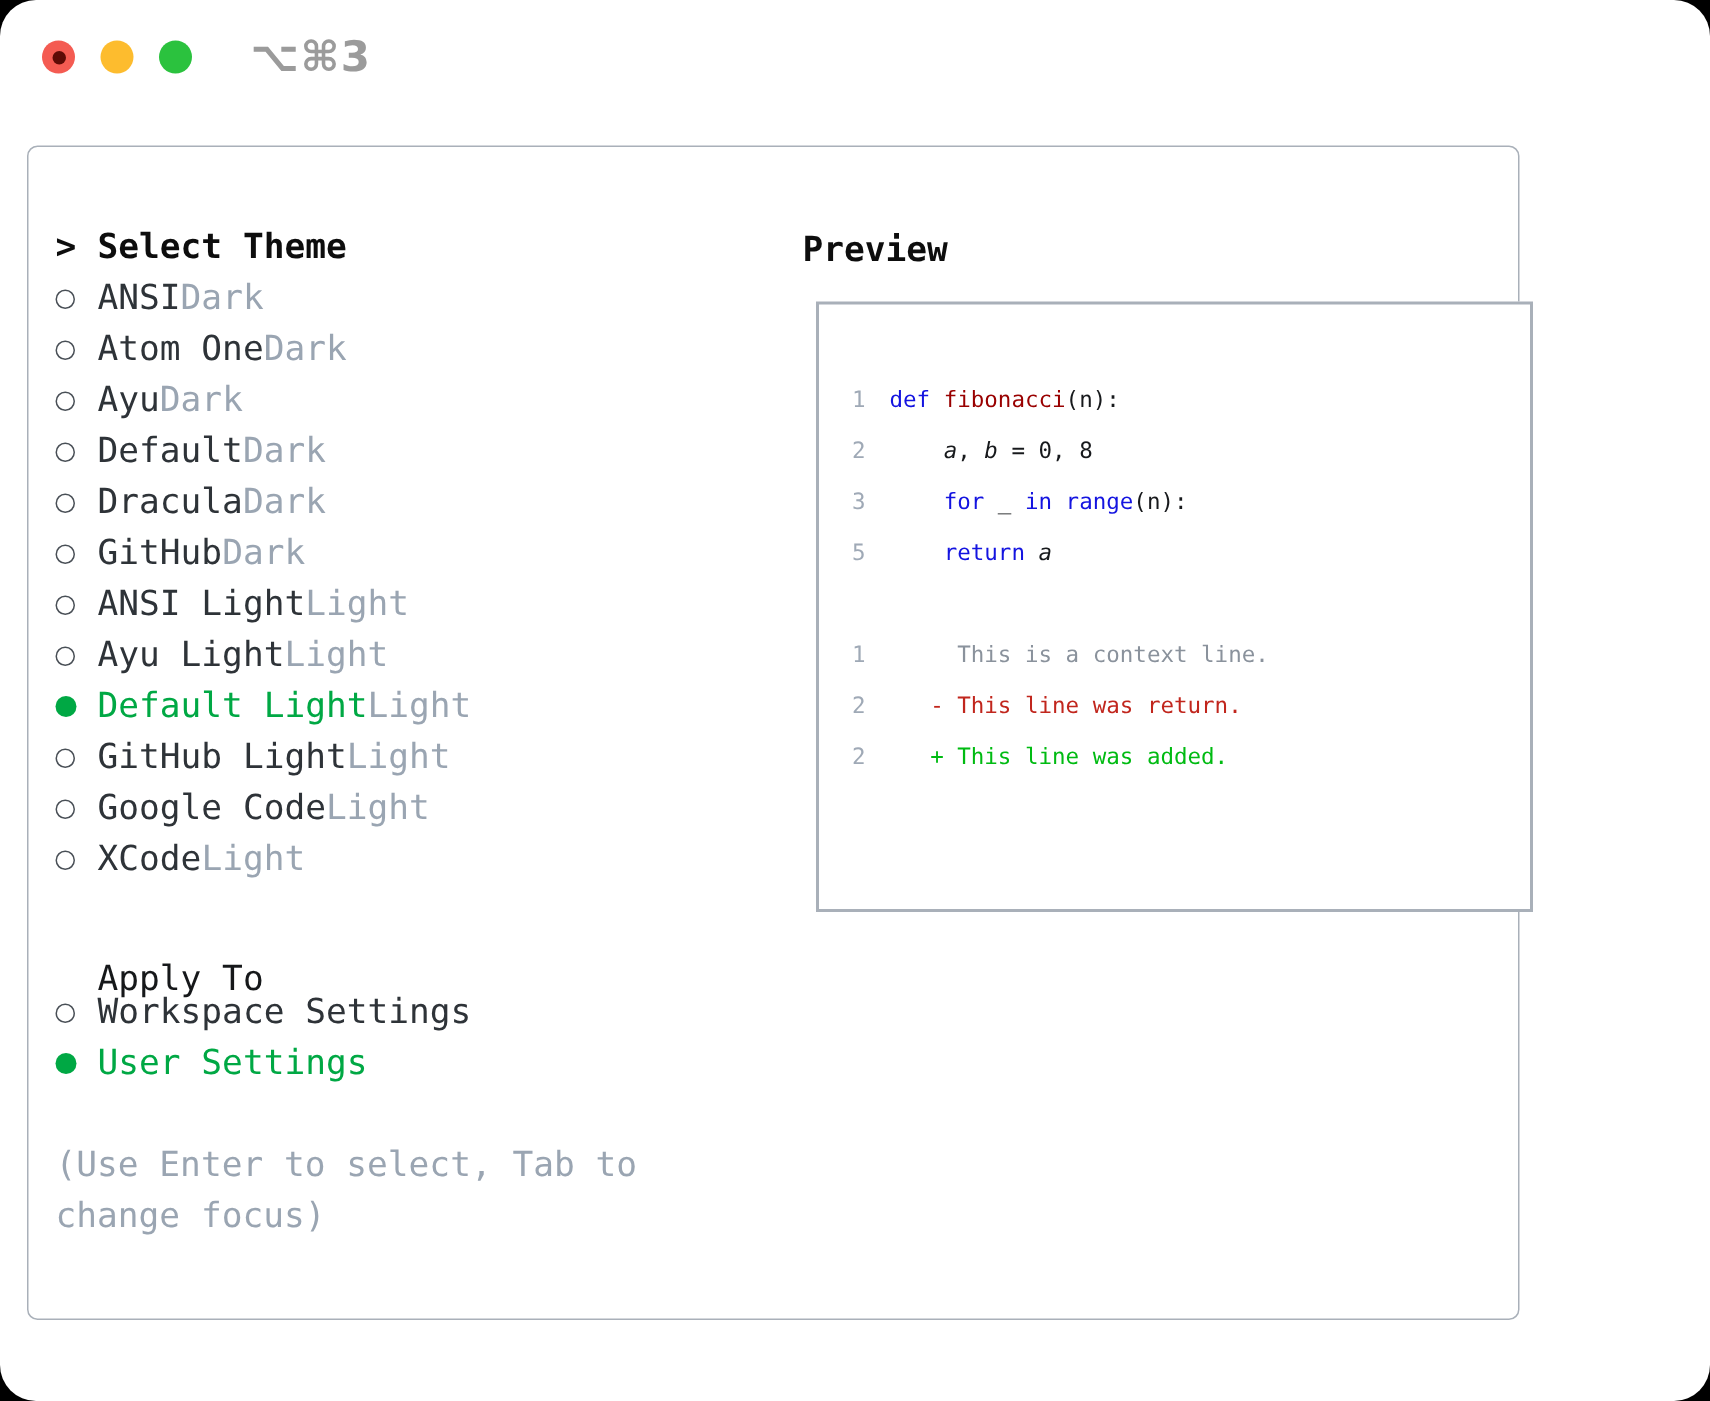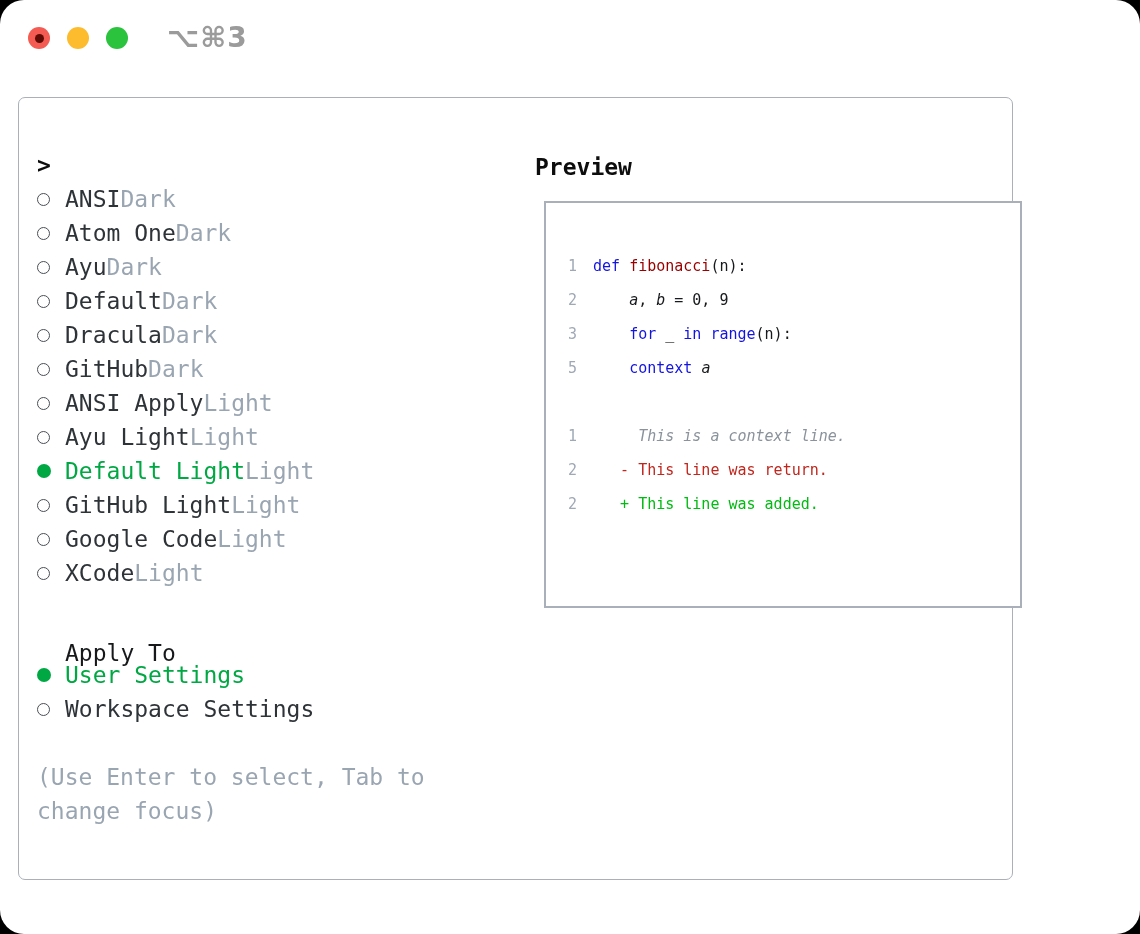--- a/index.html
+++ b/index.html
@@ -48,21 +48,21 @@
     margin-top:17px;margin-left:9px;width:478px;height:407px;box-sizing:border-box;
     border:2px solid var(--border);background:#fff;
     padding:46px 12px 0 17px;overflow:hidden;
   }
   .cline{height:34px;line-height:34px;white-space:pre;font-size:15px;}
   .ln{display:inline-block;width:14px;margin-right:16px;text-align:right;color:var(--line-num);}
   .c-plain{color:#17191c;}
   .c-kw{color:var(--kw);}
   .c-fn{color:var(--fn);}
   .c-var{color:#17191c;font-style:italic;}
-  .d-context{color:var(--ctx);font-style:italic;}
+  .d-context{color:var(--ctx);}
   .d-deleted{color:var(--del);}
   .d-added{color:var(--add);}
 </style>
 </head>
 <body>
 
 <div class="window" style="--green: #00a844; --kw: #1414e0; --fn: #990000; --del: #c1261d; --add: #00bb12; --muted: #9aa5b2; --line-num: #9fa9b6; --ctx: #8a929c; --border: #a9b0b9;">
 
   <div class="titlebar">
     <div class="tl tl-red">
@@ -71,62 +71,63 @@
     <div class="tl tl-yellow"></div>
     <div class="tl tl-green"></div>
     <div class="win-title">⌥⌘3</div>
   </div>
 
   <div class="panel">
 
     <div class="left-col">
       <div class="row">
         <span class="marker"><span class="pointer">&gt;</span></span>
+        <span class="hdr">Select Theme</span>
       </div>
 
       <div id="theme-list">
           <div class="row"><span class="marker"><span class="circle"></span></span><span class="name">ANSI</span> <span class="variant">Dark</span></div>
           <div class="row"><span class="marker"><span class="circle"></span></span><span class="name">Atom One</span> <span class="variant">Dark</span></div>
           <div class="row"><span class="marker"><span class="circle"></span></span><span class="name">Ayu</span> <span class="variant">Dark</span></div>
           <div class="row"><span class="marker"><span class="circle"></span></span><span class="name">Default</span> <span class="variant">Dark</span></div>
           <div class="row"><span class="marker"><span class="circle"></span></span><span class="name">Dracula</span> <span class="variant">Dark</span></div>
           <div class="row"><span class="marker"><span class="circle"></span></span><span class="name">GitHub</span> <span class="variant">Dark</span></div>
-          <div class="row"><span class="marker"><span class="circle"></span></span><span class="name">ANSI Apply</span> <span class="variant">Light</span></div>
+          <div class="row"><span class="marker"><span class="circle"></span></span><span class="name">ANSI Light</span> <span class="variant">Light</span></div>
           <div class="row"><span class="marker"><span class="circle"></span></span><span class="name">Ayu Light</span> <span class="variant">Light</span></div>
           <div class="row sel"><span class="marker"><span class="circle filled"></span></span><span class="name">Default Light</span> <span class="variant">Light</span></div>
           <div class="row"><span class="marker"><span class="circle"></span></span><span class="name">GitHub Light</span> <span class="variant">Light</span></div>
           <div class="row"><span class="marker"><span class="circle"></span></span><span class="name">Google Code</span> <span class="variant">Light</span></div>
           <div class="row"><span class="marker"><span class="circle"></span></span><span class="name">XCode</span> <span class="variant">Light</span></div>
         </div>
 
       <div class="spacer"></div>
 
       <div class="row">
         <span class="marker"></span>
         <span class="subhdr">Apply To</span>
       </div>
 
       <div id="apply-list">
+          <div class="row"><span class="marker"><span class="circle"></span></span><span class="name">Workspace Settings</span></div>
           <div class="row sel"><span class="marker"><span class="circle filled"></span></span><span class="name">User Settings</span></div>
-          <div class="row"><span class="marker"><span class="circle"></span></span><span class="name">Workspace Settings</span></div>
         </div>
 
       <div class="spacer"></div>
 
       <div class="hint">(Use Enter to select, Tab to change focus)</div>
     </div>
 
     <div class="right-col">
       <div class="preview-title hdr">Preview</div>
       <div class="preview-box">
         <div id="code-block">
             <div class="cline"><span class="ln">1</span><span class="c-kw">def</span><span class="c-plain"> </span><span class="c-fn">fibonacci</span><span class="c-plain">(n):</span></div>
-            <div class="cline"><span class="ln">2</span><span class="c-plain">    </span><span class="c-var">a</span><span class="c-plain">, </span><span class="c-var">b</span><span class="c-plain"> = 0, 9</span></div>
+            <div class="cline"><span class="ln">2</span><span class="c-plain">    </span><span class="c-var">a</span><span class="c-plain">, </span><span class="c-var">b</span><span class="c-plain"> = 0, 8</span></div>
             <div class="cline"><span class="ln">3</span><span class="c-plain">    </span><span class="c-kw">for</span><span class="c-plain"> _ </span><span class="c-kw">in</span><span class="c-plain"> </span><span class="c-kw">range</span><span class="c-plain">(n):</span></div>
-            <div class="cline"><span class="ln">5</span><span class="c-plain">    </span><span class="c-kw">context</span><span class="c-plain"> </span><span class="c-var">a</span></div>
+            <div class="cline"><span class="ln">5</span><span class="c-plain">    </span><span class="c-kw">return</span><span class="c-plain"> </span><span class="c-var">a</span></div>
           </div>
         <div class="spacer"></div>
         <div id="diff-block">
             <div class="cline"><span class="ln">1</span><span class="d-context">     This is a context line.</span></div>
             <div class="cline"><span class="ln">2</span><span class="d-deleted">   - This line was return.</span></div>
             <div class="cline"><span class="ln">2</span><span class="d-added">   + This line was added.</span></div>
           </div>
       </div>
     </div>
 

